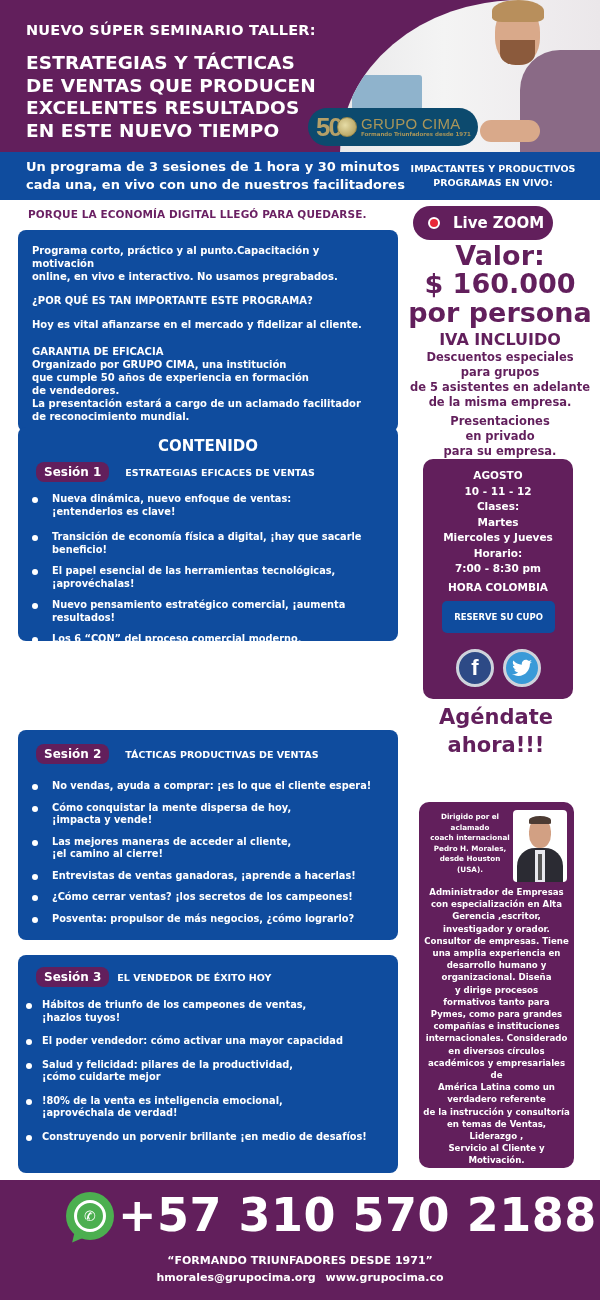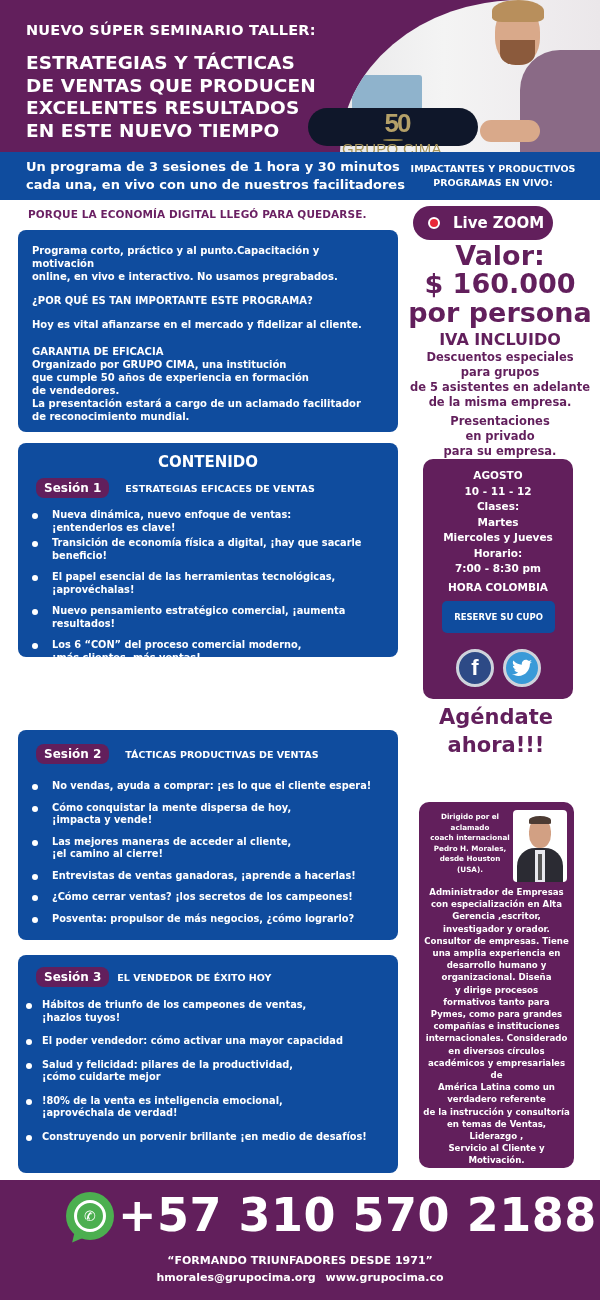--- a/index.html
+++ b/index.html
@@ -14,41 +14,41 @@
   .photo .laptop { position: absolute; left: 12px; top: 75px; width: 70px; height: 35px; background: #8fb3cc; border-radius: 3px; }
   .photo .person-body { position: absolute; left: 180px; top: 50px; width: 90px; height: 110px; background: #8a6a86; border-top-left-radius: 40px; }
   .photo .person-head { position: absolute; left: 155px; top: 5px; width: 45px; height: 60px; background: #d9a98a; border-radius: 45%; }
   .photo .hair { position: absolute; left: 152px; top: 0px; width: 52px; height: 22px; background: #b88f5c; border-radius: 50% 50% 20% 20%; }
   .photo .beard { position: absolute; left: 160px; top: 40px; width: 35px; height: 25px; background: #8b5a3c; border-radius: 0 0 45% 45%; }
   .photo .hand { position: absolute; left: 140px; top: 120px; width: 60px; height: 22px; background: #d9a98a; border-radius: 12px; }
 
   .h-kicker { position: absolute; left: 26px; top: 22px; color: #fff; font-weight: bold; font-size: 14.5px; letter-spacing: 0.2px; }
   .h-title { position: absolute; left: 26px; top: 52px; color: #fff; font-weight: bold; font-size: 18.5px; line-height: 22.5px; letter-spacing: 0.1px; }
 
-  .logo { position: absolute; left: 308px; top: 108px; width: 170px; height: 38px; background: #0f172a; border-radius: 19px;
-    display: flex; align-items: center; padding-left: 8px; flex-direction: column; }
+  .logo { position: absolute; left: 308px; top: 108px; width: 170px; height: 38px; background: #0c4a6e; border-radius: 19px;
+    display: flex; align-items: center; padding-left: 8px; }
   .logo .fifty { font-weight: bold; font-size: 26px; color: #b4a068; font-family: "Liberation Sans", sans-serif; letter-spacing: -2px; }
   .logo .seal { width: 20px; height: 20px; border-radius: 50%; background: radial-gradient(circle at 40% 40%, #e6dca6, #a99450); margin-left: -4px; margin-right: 4px; border: 1px solid #9c8a4a; }
   .logo .lt { display: flex; flex-direction: column; }
   .logo .brand { font-size: 15px; color: #a8955a; font-family: "Liberation Sans", sans-serif; letter-spacing: 0.3px; line-height: 15px; }
   .logo .slogan { font-size: 5.5px; color: #a8955a; font-weight: bold; line-height: 7px; }
 
   
   .band { position: absolute; left: 0; top: 152px; width: 600px; height: 48px; background: #0f4c9e; }
   .band .left { position: absolute; left: 26px; top: 6px; color: #fff; font-weight: bold; font-size: 13px; line-height: 18px; }
   .band .right { position: absolute; left: 398px; top: 10px; width: 190px; color: #fff; font-weight: bold; font-size: 9.5px; line-height: 14px; text-align: center; }
 
   
   .why { position: absolute; left: 28px; top: 208px; color: #6a1f62; font-weight: bold; font-size: 10.5px; letter-spacing: 0.1px; }
   .card { position: absolute; left: 18px; background: #0f4c9e; border-radius: 8px; color: #fff; }
   .intro { top: 230px; width: 380px; height: 202px; padding: 14px 14px 0 14px; font-weight: bold; font-size: 10px; line-height: 13px; }
   .intro p { margin-bottom: 11px; }
   .intro p.tight { margin-bottom: 0; }
 
-  .content { top: 443px; width: 380px; height: 214px; }
+  .content { top: 427px; width: 380px; height: 214px; }
   .content .title { position: absolute; left: 0; width: 380px; top: 10px; text-align: center; font-weight: bold; font-size: 15px; }
   .session-head { position: absolute; display: flex; align-items: center; }
   .pill { background: #621f5c; color: #fff; font-weight: bold; font-size: 12px; padding: 3px 8px; border-radius: 8px; }
   .s-title { margin-left: 16px; font-weight: bold; font-size: 9.5px; color: #fff; }
   ul.bullets { position: absolute; list-style: none; }
   ul.bullets li { position: relative; padding-left: 20px; font-weight: bold; font-size: 9.8px; line-height: 12.5px; }
   ul.bullets li::before { content: ""; position: absolute; left: 0; top: 4px; width: 6px; height: 6px; background: #fff; border-radius: 50%; }
 
   .s2 { top: 730px; width: 380px; height: 210px; }
   .s3 { top: 955px; width: 380px; height: 218px; }
@@ -153,21 +153,21 @@
   </p>
 </div>
 
 <div class="card content">
   <div class="title">CONTENIDO</div>
   <div class="session-head" style="left:18px; top:35px;">
     <span class="pill">Sesión 1</span>
     <span class="s-title">ESTRATEGIAS EFICACES DE VENTAS</span>
   </div>
   <ul class="bullets" style="left:14px; top:66px; width:360px;">
-    <li style="margin-bottom:3px;"><span>Nueva dinámica, nuevo enfoque de ventas:</span><br><span>¡entenderlos es clave!</span></li>
+    <li style="margin-bottom:13px;"><span>Nueva dinámica, nuevo enfoque de ventas:</span><br><span>¡entenderlos es clave!</span></li>
     <li style="margin-bottom:9px;"><span>Transición de economía física a digital, ¡hay que sacarle</span><br><span>beneficio!</span></li>
     <li style="margin-bottom:9px;"><span>El papel esencial de las herramientas tecnológicas,</span><br><span>¡aprovéchalas!</span></li>
     <li style="margin-bottom:9px;"><span>Nuevo pensamiento estratégico comercial, ¡aumenta</span><br><span>resultados!</span></li>
     <li style="margin-bottom:9px;"><span>Los 6 “CON” del proceso comercial moderno,</span><br><span>¡más clientes, más ventas!</span></li>
     <li><span>Nuevas relaciones comerciales, su manejo acertado</span><br><span>¡cuida tus clientes!</span></li>
   </ul>
 </div>
 
 <div class="card s2">
   <div class="session-head" style="left:18px; top:14px;">

